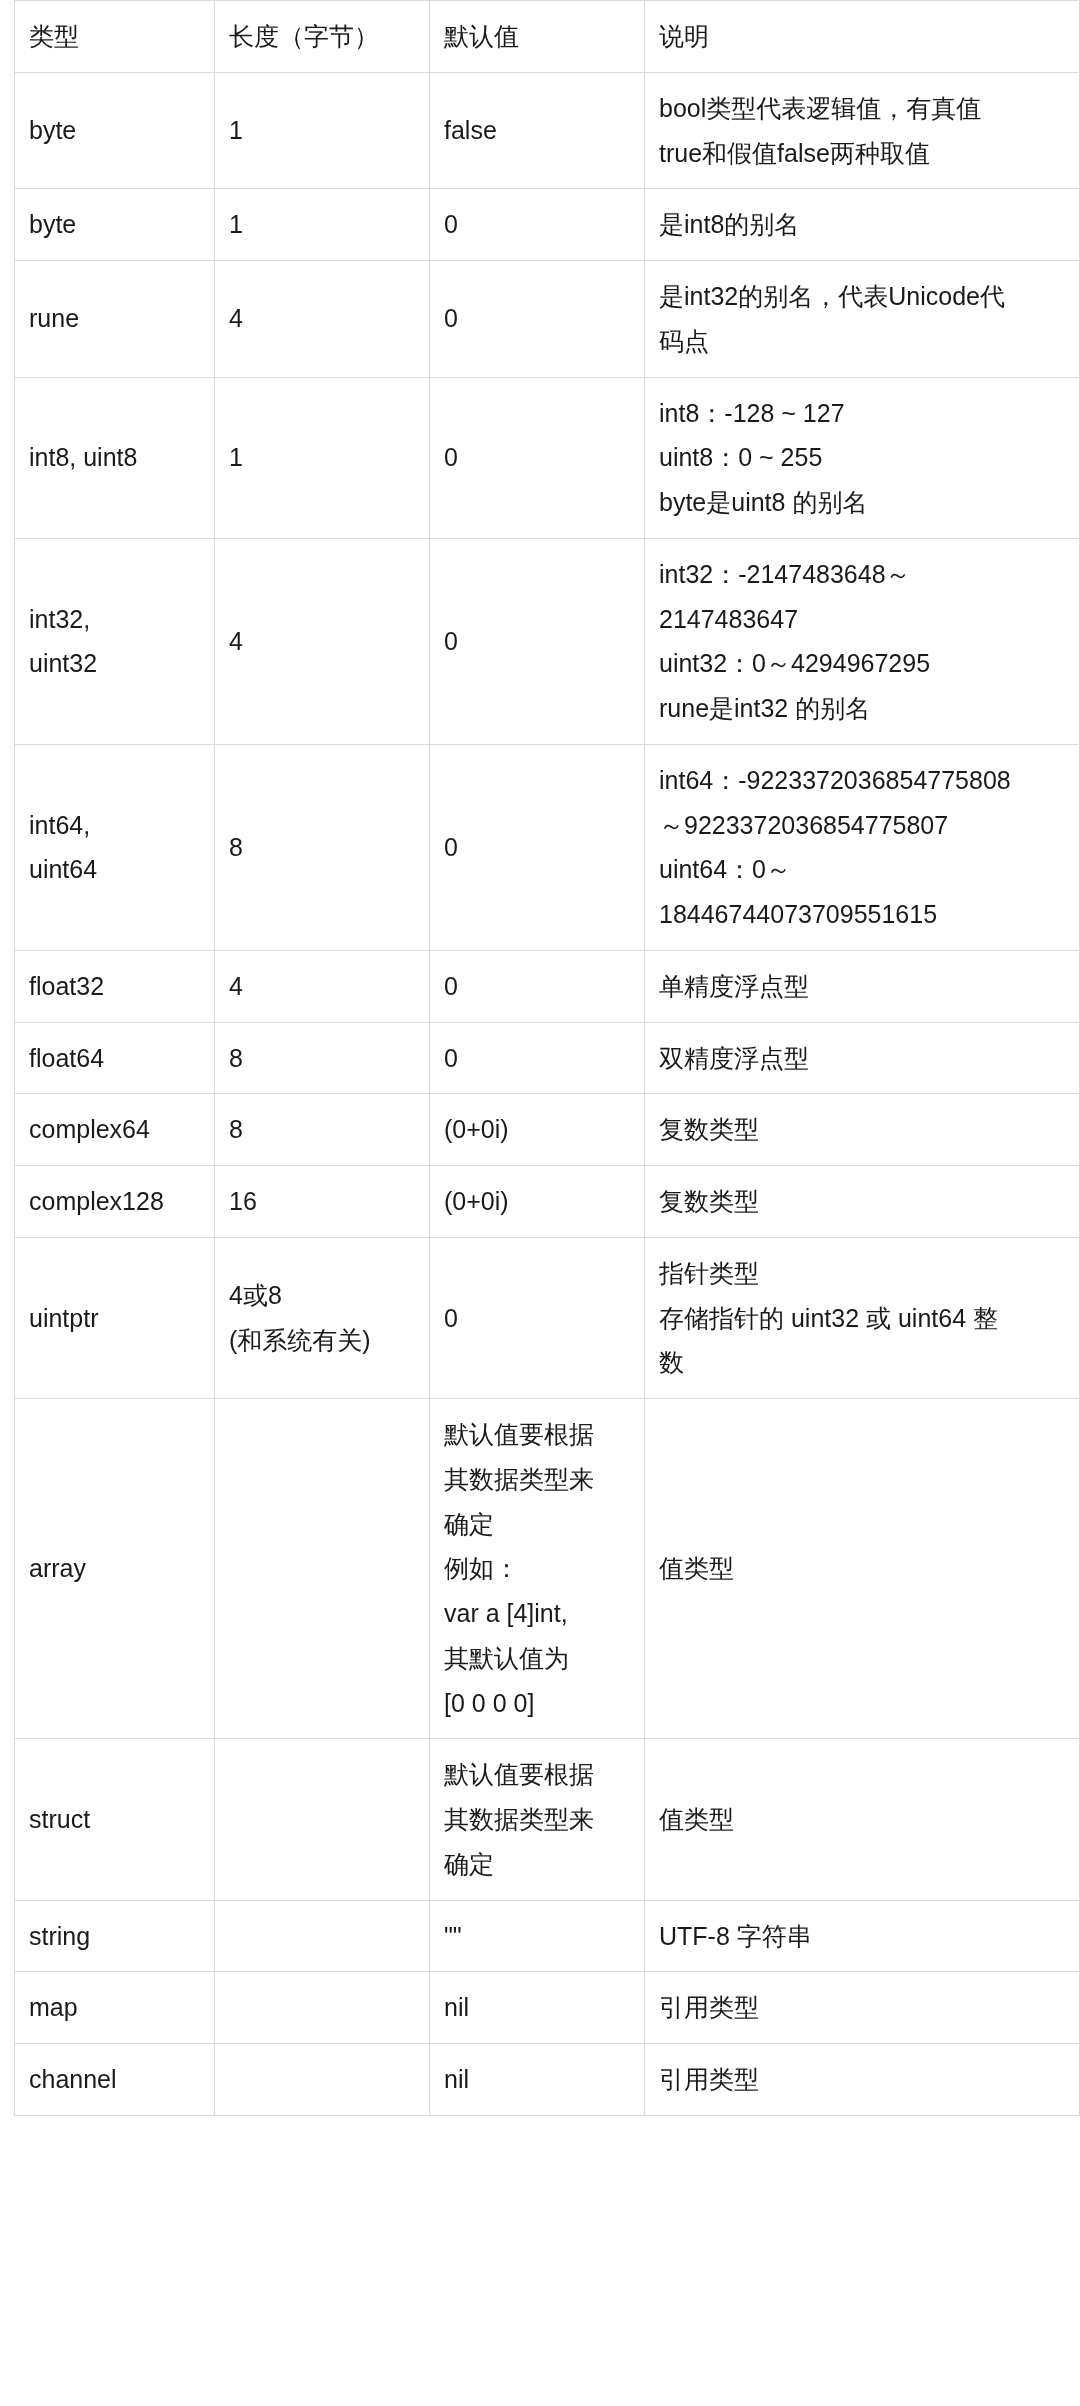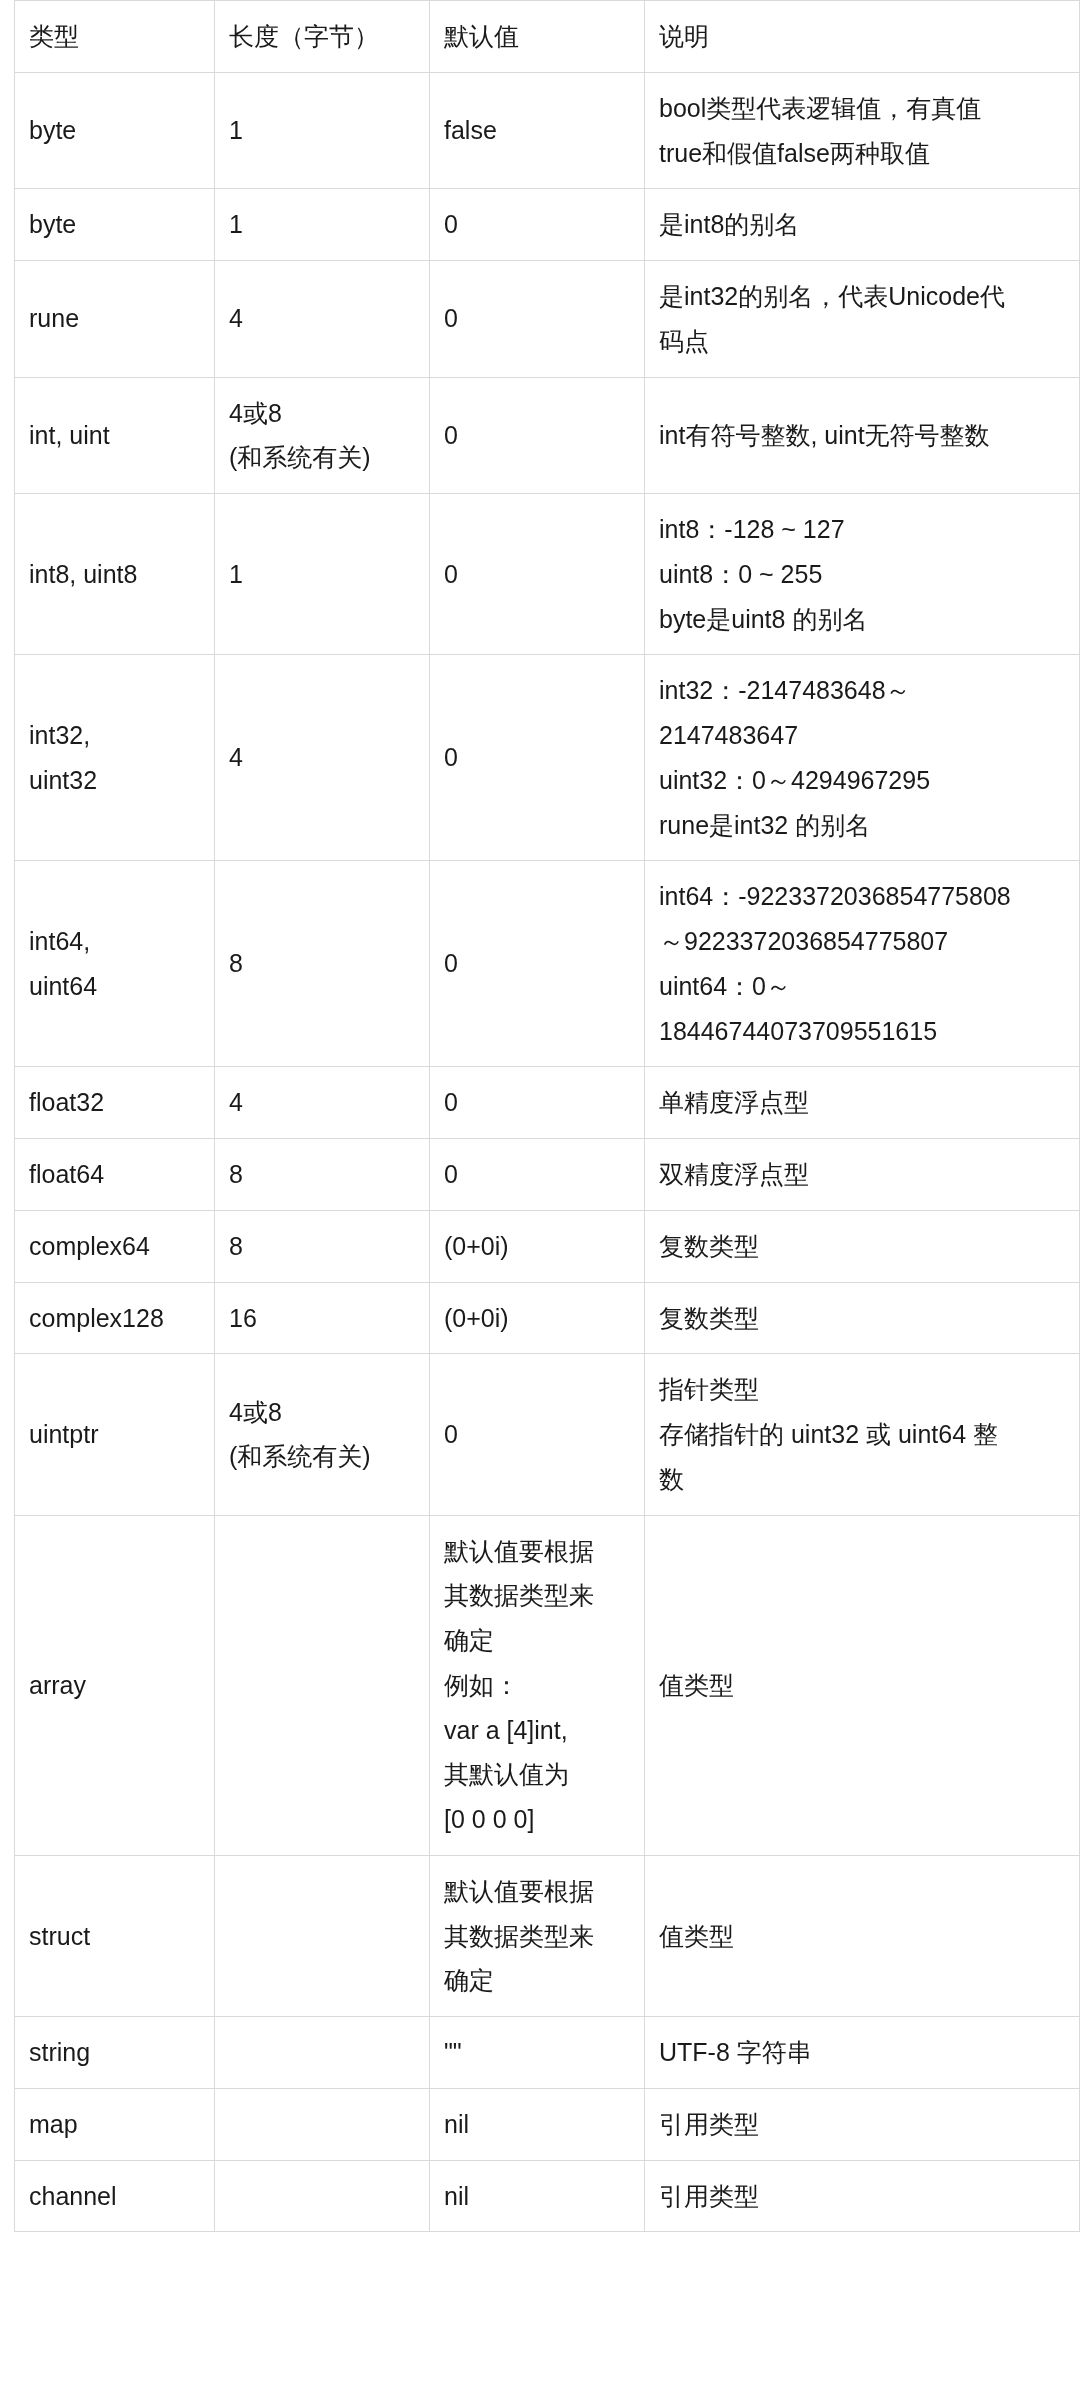--- a/index.html
+++ b/index.html
@@ -106,35 +106,20 @@
           <td>
             <span class="cell-line">0</span>
           </td>
           <td>
             <span class="cell-line">是int32的别名，代表Unicode代</span>
             <span class="cell-line">码点</span>
           </td>
         </tr>
         <tr>
           <td>
-            <span class="cell-line">int, uint</span>
-          </td>
-          <td>
-            <span class="cell-line">4或8</span>
-            <span class="cell-line">(和系统有关)</span>
-          </td>
-          <td>
-            <span class="cell-line">0</span>
-          </td>
-          <td>
-            <span class="cell-line">int有符号整数, uint无符号整数</span>
-          </td>
-        </tr>
-        <tr>
-          <td>
             <span class="cell-line">int8, uint8</span>
           </td>
           <td>
             <span class="cell-line">1</span>
           </td>
           <td>
             <span class="cell-line">0</span>
           </td>
           <td>
             <span class="cell-line">int8：-128 ~ 127</span>

